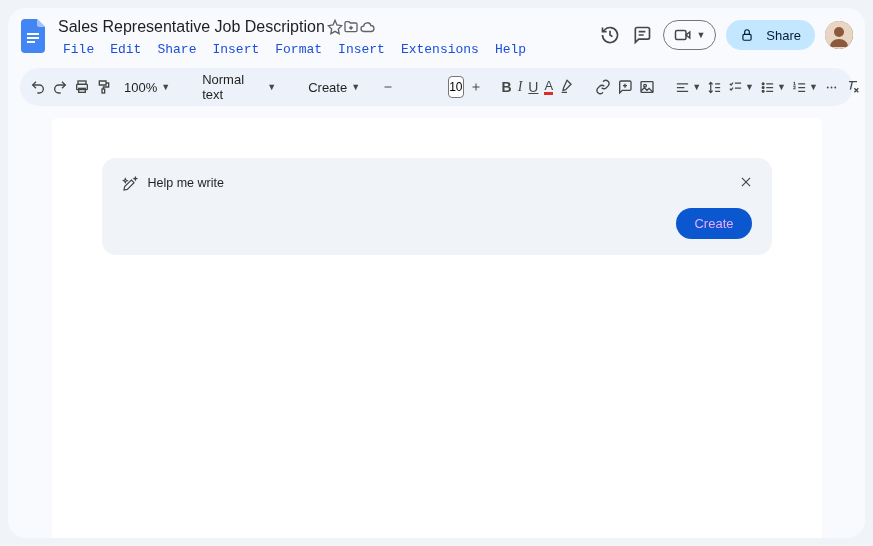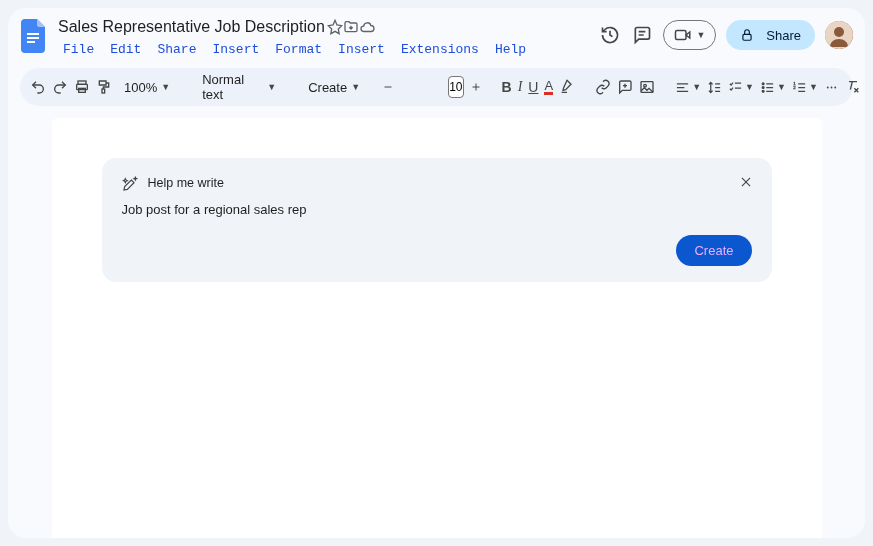--- a/index.html
+++ b/index.html
@@ -509,21 +509,20 @@
         </span>
         <div class="hmw-header">
           <span>
             <svg width="16" height="16" viewBox="0 0 24 24" fill="none" stroke="#444746" stroke-width="1.8">
                 <path d="M14 6l4 4-10 10-5 1 1-5z"></path>
                 <path d="M5 4l1 2 2 1-2 1-1 2-1-2-2-1 2-1zM20 2l.7 1.5L22 4l-1.3.5L20 6l-.7-1.5L18 4l1.3-.5z"></path>
               </svg>
           </span>
           <span class="hmw-title">Help me write</span>
         </div>
-        <input class="hmw-input" type="text" value="Job post for a regional sales rep" style="">
         <div class="hmw-footer">
           <button class="create-btn">
             <span>Create</span>
           </button>
         </div>
       </div>
 
     </div>
   </div>
 

